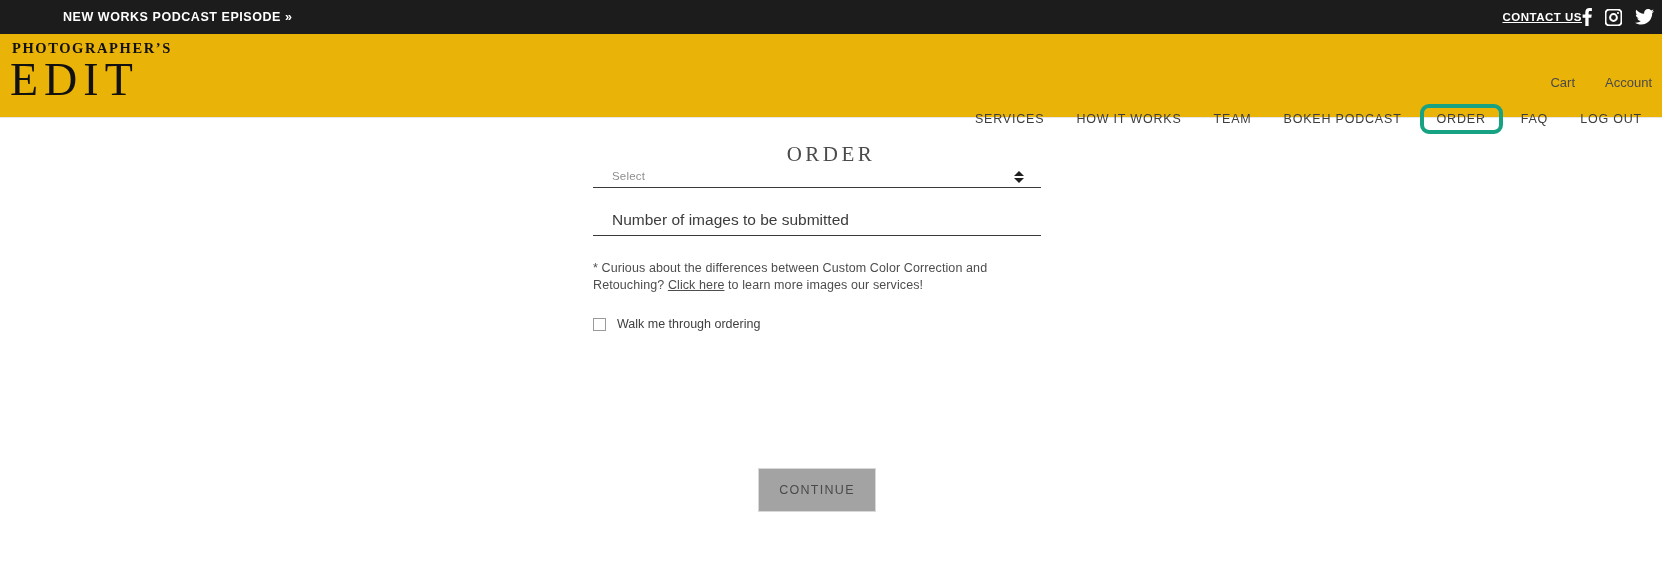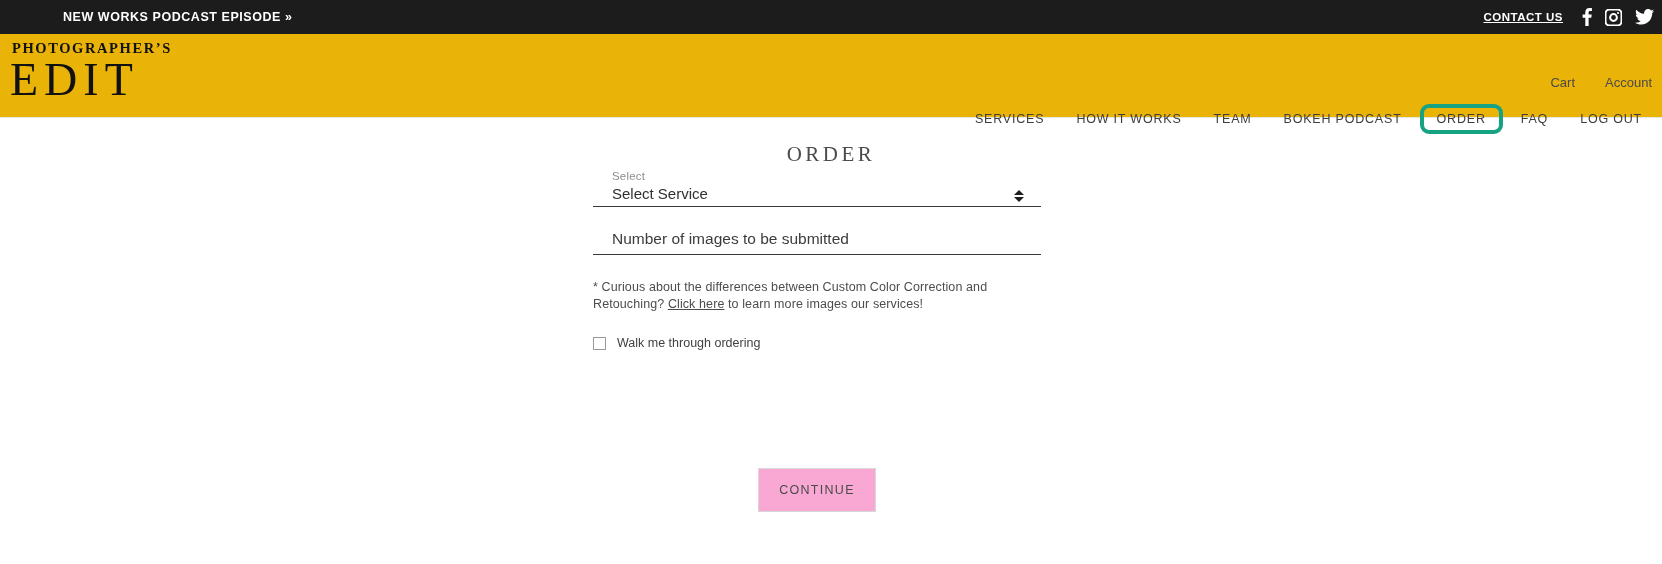--- a/index.html
+++ b/index.html
@@ -36,21 +36,21 @@
     white-space: nowrap;
     cursor: pointer;
   }
   .topbar-right {
     position: absolute;
     right: 8px;
     top: 50%;
     transform: translateY(-50%);
     display: flex;
     align-items: center;
-    gap: 19px;
+    gap: 0;
   }
   .contact-us {
     color: #ffffff;
     font-size: 11.5px;
     font-weight: bold;
     letter-spacing: 0.5px;
     text-decoration: underline;
     cursor: pointer;
     white-space: nowrap;
   }
@@ -245,21 +245,21 @@
     position: absolute;
     left: 593px;
     top: 350px;
     width: 448px;
     display: flex;
     justify-content: center;
   }
   .continue-btn {
     width: 118px;
     height: 44px;
-    background: #f9a8d4;
+    background: #a3a3a3;
     border: 1px solid #d8d8d8;
     color: #4a4a4a;
     font-family: "Liberation Sans", sans-serif;
     font-size: 12.5px;
     letter-spacing: 1.3px;
     cursor: pointer;
   }
 </style>
 </head>
 <body>
@@ -312,21 +312,20 @@
   </nav>
 </div>
 
 <div class="main">
   <div class="page-title">ORDER</div>
 
   <div class="form">
 
     <div class="field-select">
       <div class="field-label">Select</div>
-      <div class="field-value">Select Service</div>
       <div class="select-arrows">
         <div class="arrow-up"></div>
         <div class="arrow-down"></div>
       </div>
     </div>
 
     <div class="field-text">
       <input type="text" placeholder="Number of images to be submitted" style="">
     </div>
 

